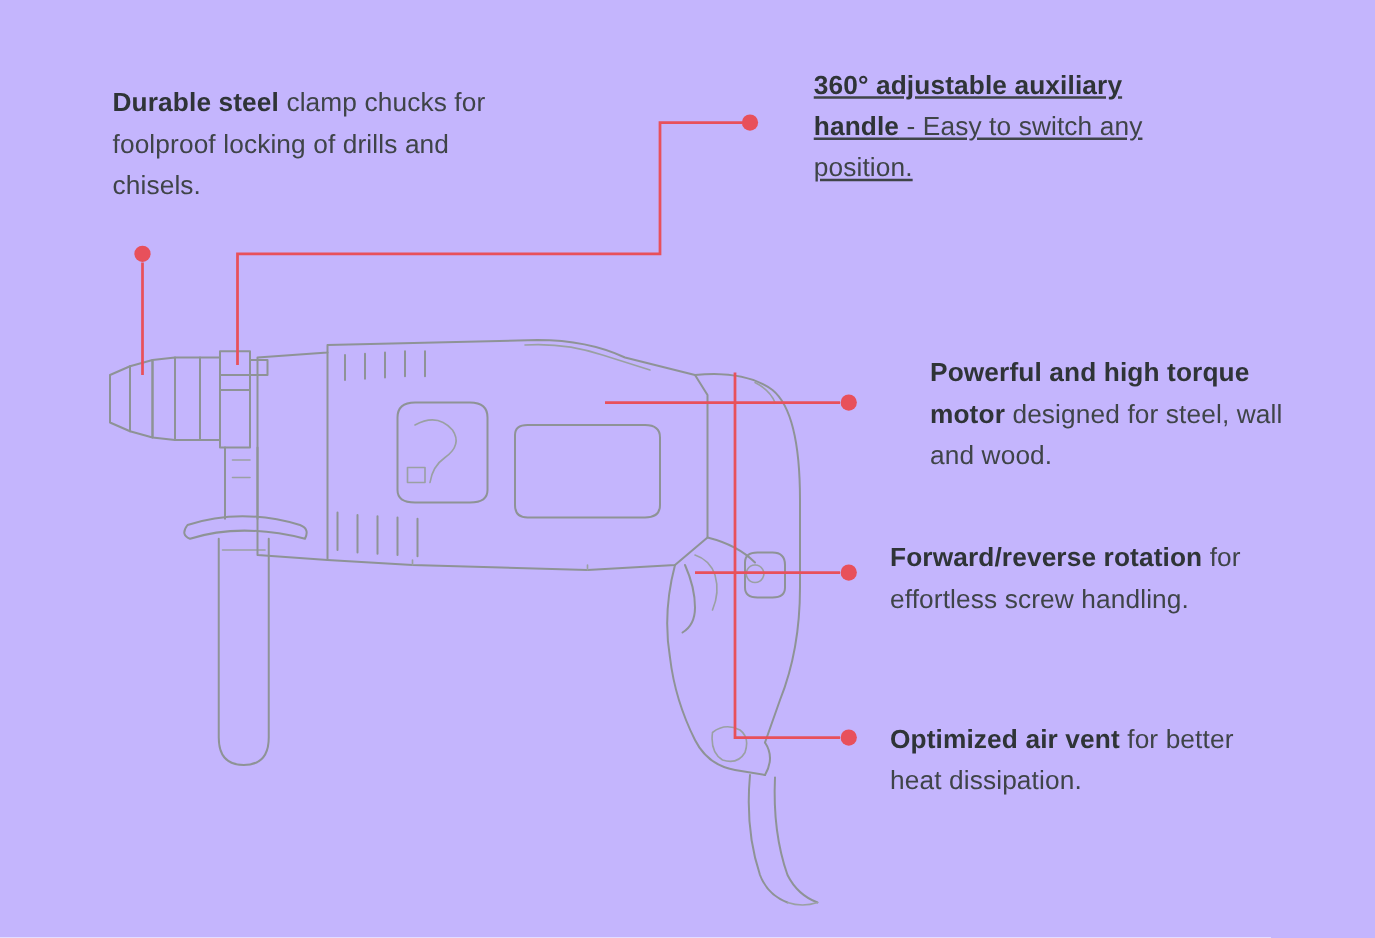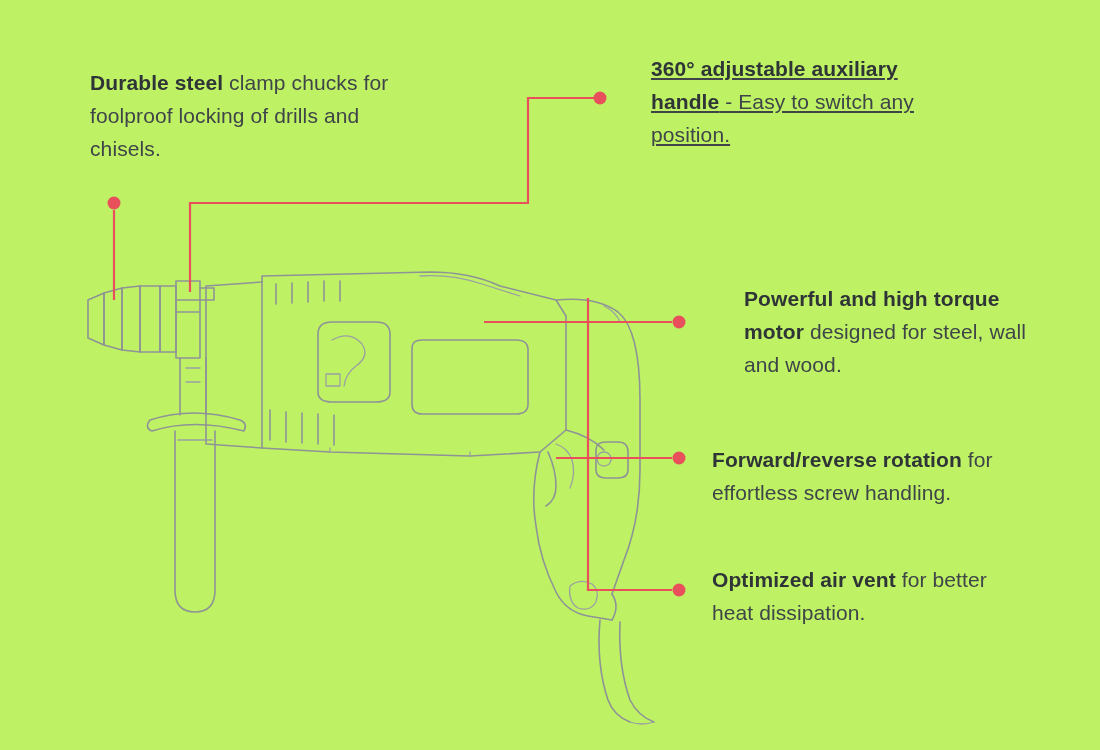--- a/index.html
+++ b/index.html
@@ -4,21 +4,21 @@
 <style>
   html, body {
     margin: 0;
     padding: 0;
     background: #ffffff;
   }
   #stage {
     position: relative;
     width: 1100px;
     height: 750px;
-    background: #bef264;
+    background: #c4b5fd;
     overflow: hidden;
     font-family: "Liberation Sans", sans-serif;
   }
   .callout {
     position: absolute;
     font-family: "Liberation Sans", sans-serif;
     font-size: 21px;
     line-height: 33px;
     color: #3f4448;
     letter-spacing: 0.1px;
@@ -53,22 +53,22 @@
     stroke: #9aa0a3;
     stroke-width: 1.3;
     fill: none;
     stroke-linejoin: round;
     stroke-linecap: round;
   }
   
   #callout-chuck  { left: 90px;  top: 66px;  width: 340px; }
   #callout-handle { left: 651px; top: 52px;  width: 320px; text-decoration: underline; }
   #callout-motor  { left: 712px; top: 282px; width: 305px; margin-left: 32px; }
-  #callout-rotation { left: 712px; top: 430px; width: 310px; margin-top: 13px; }
-  #callout-vent   { left: 712px; top: 563px; width: 300px; }
+  #callout-rotation { left: 712px; top: 430px; width: 310px; }
+  #callout-vent   { left: 712px; top: 575px; width: 300px; }
 </style>
 </head>
 <body>
 
 <div id="stage">
 
   <svg id="svg-layer" viewBox="0 0 1100 750">
 
     <g>
 

